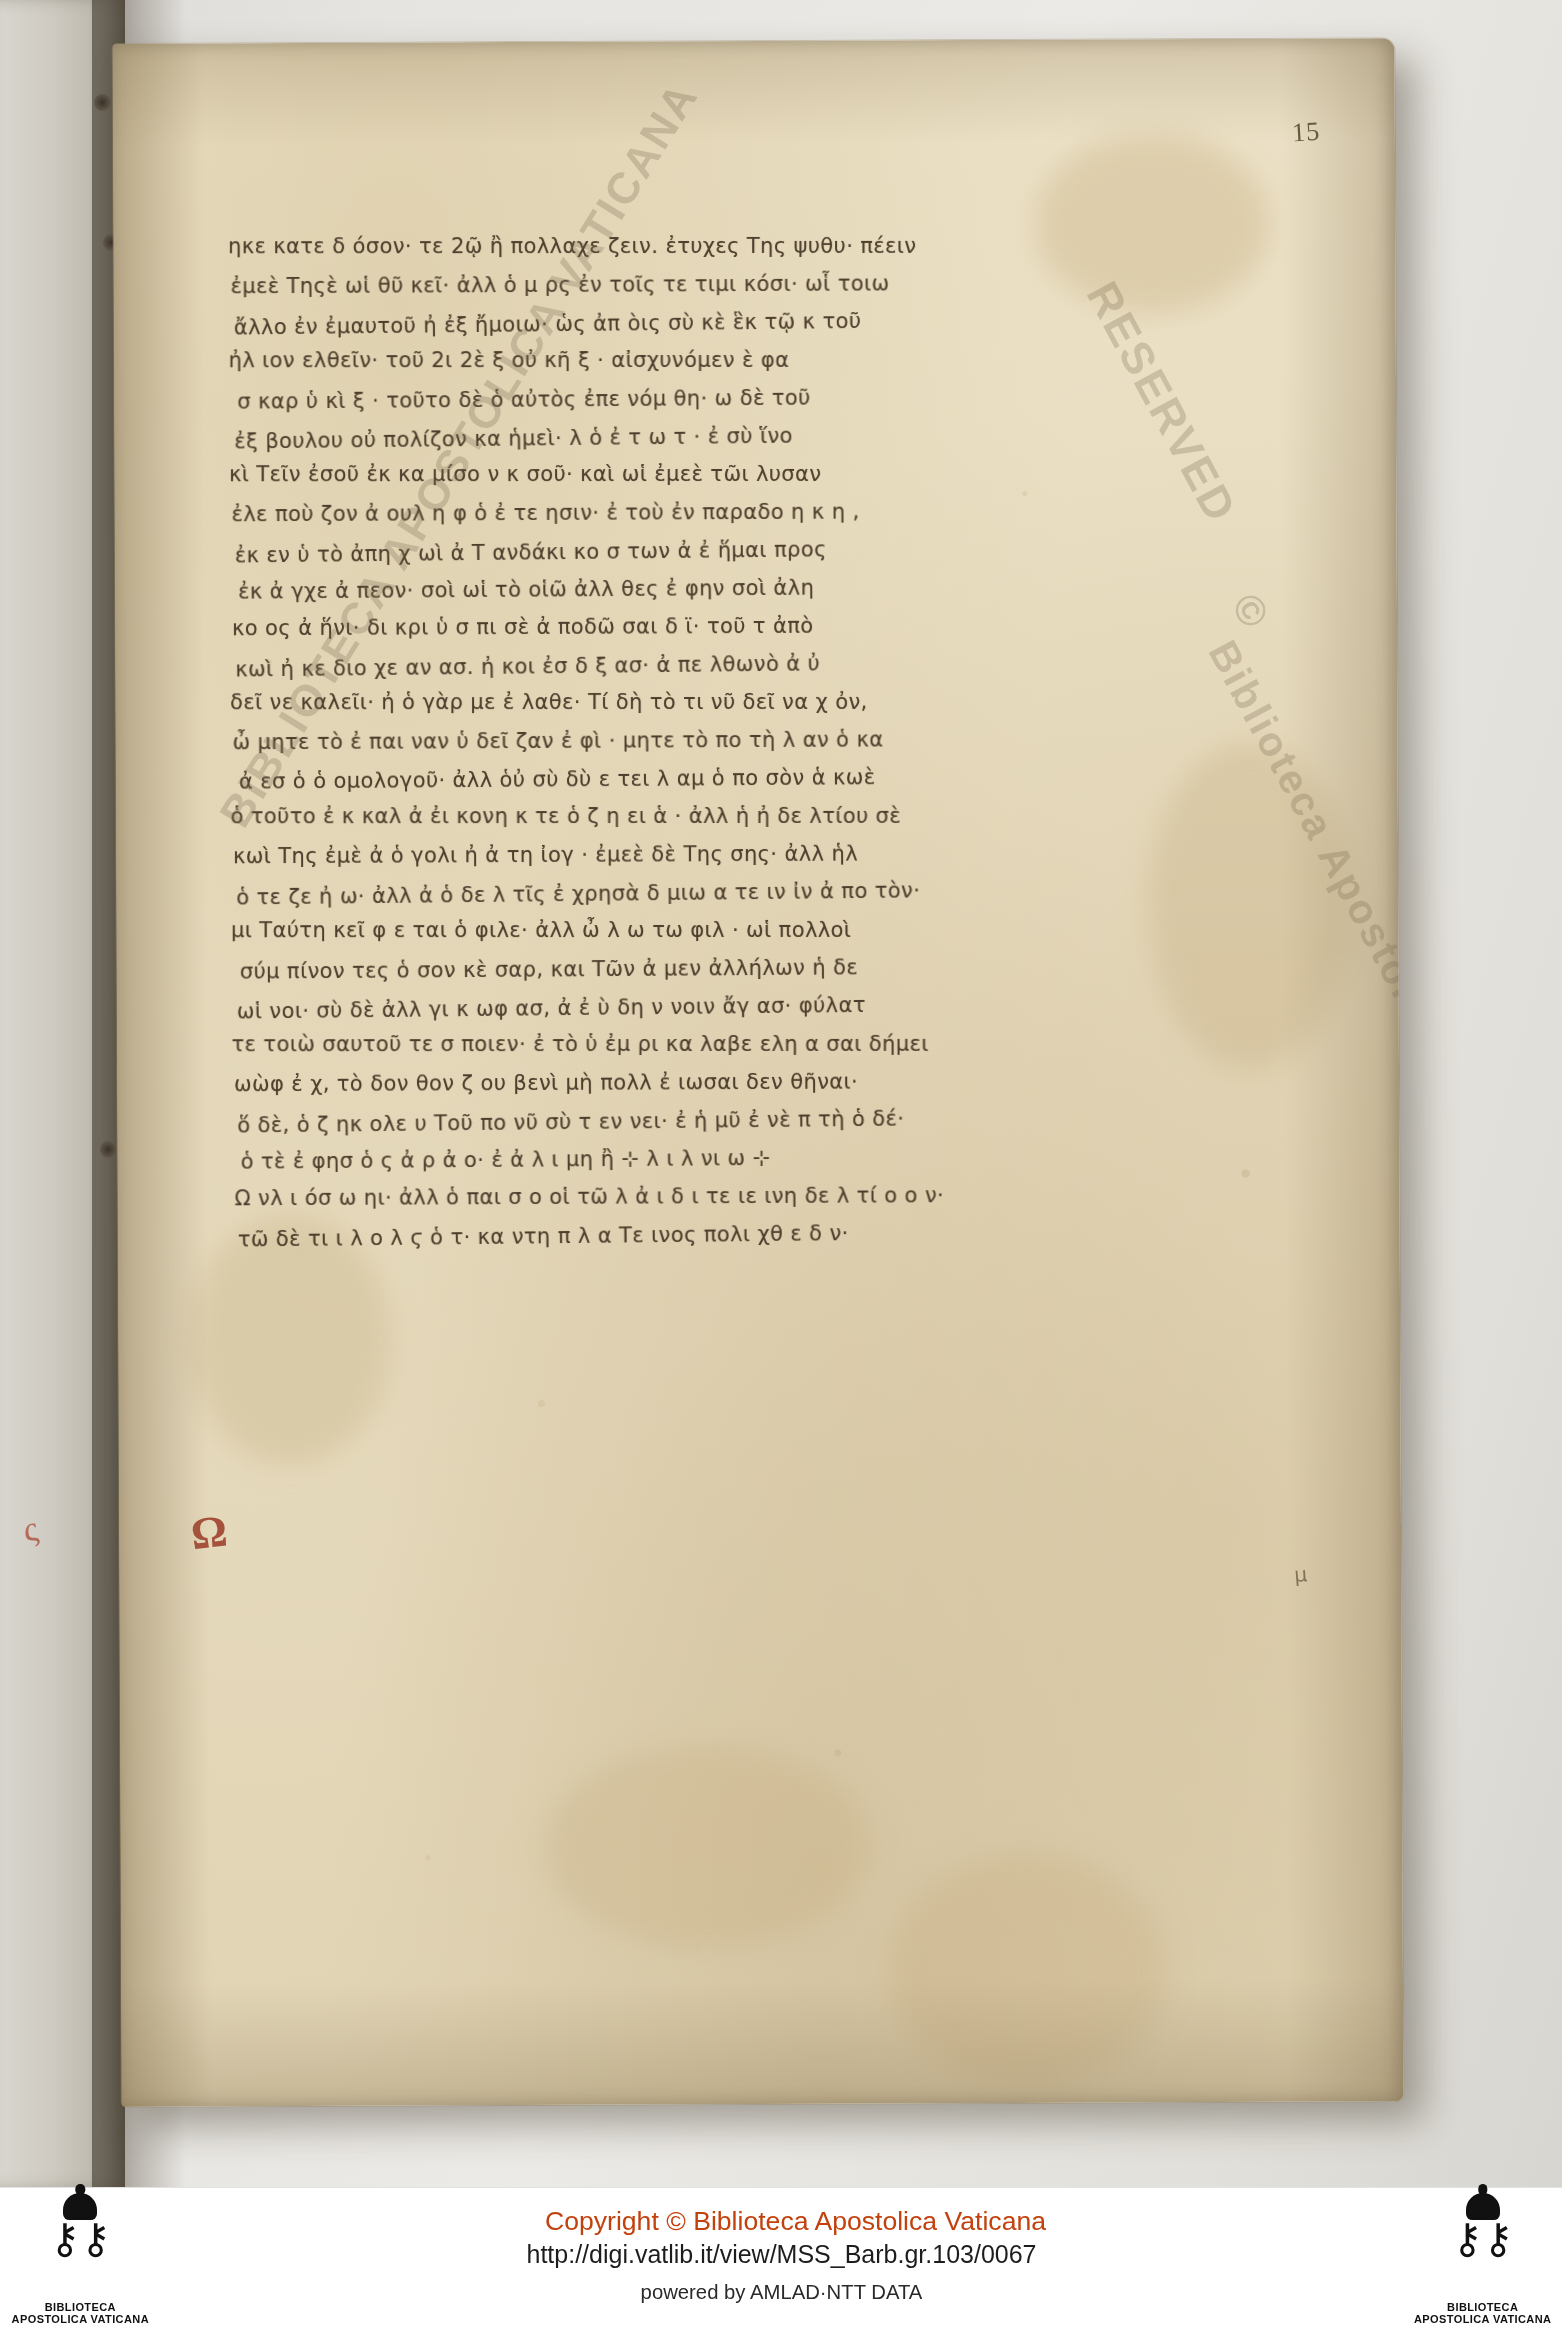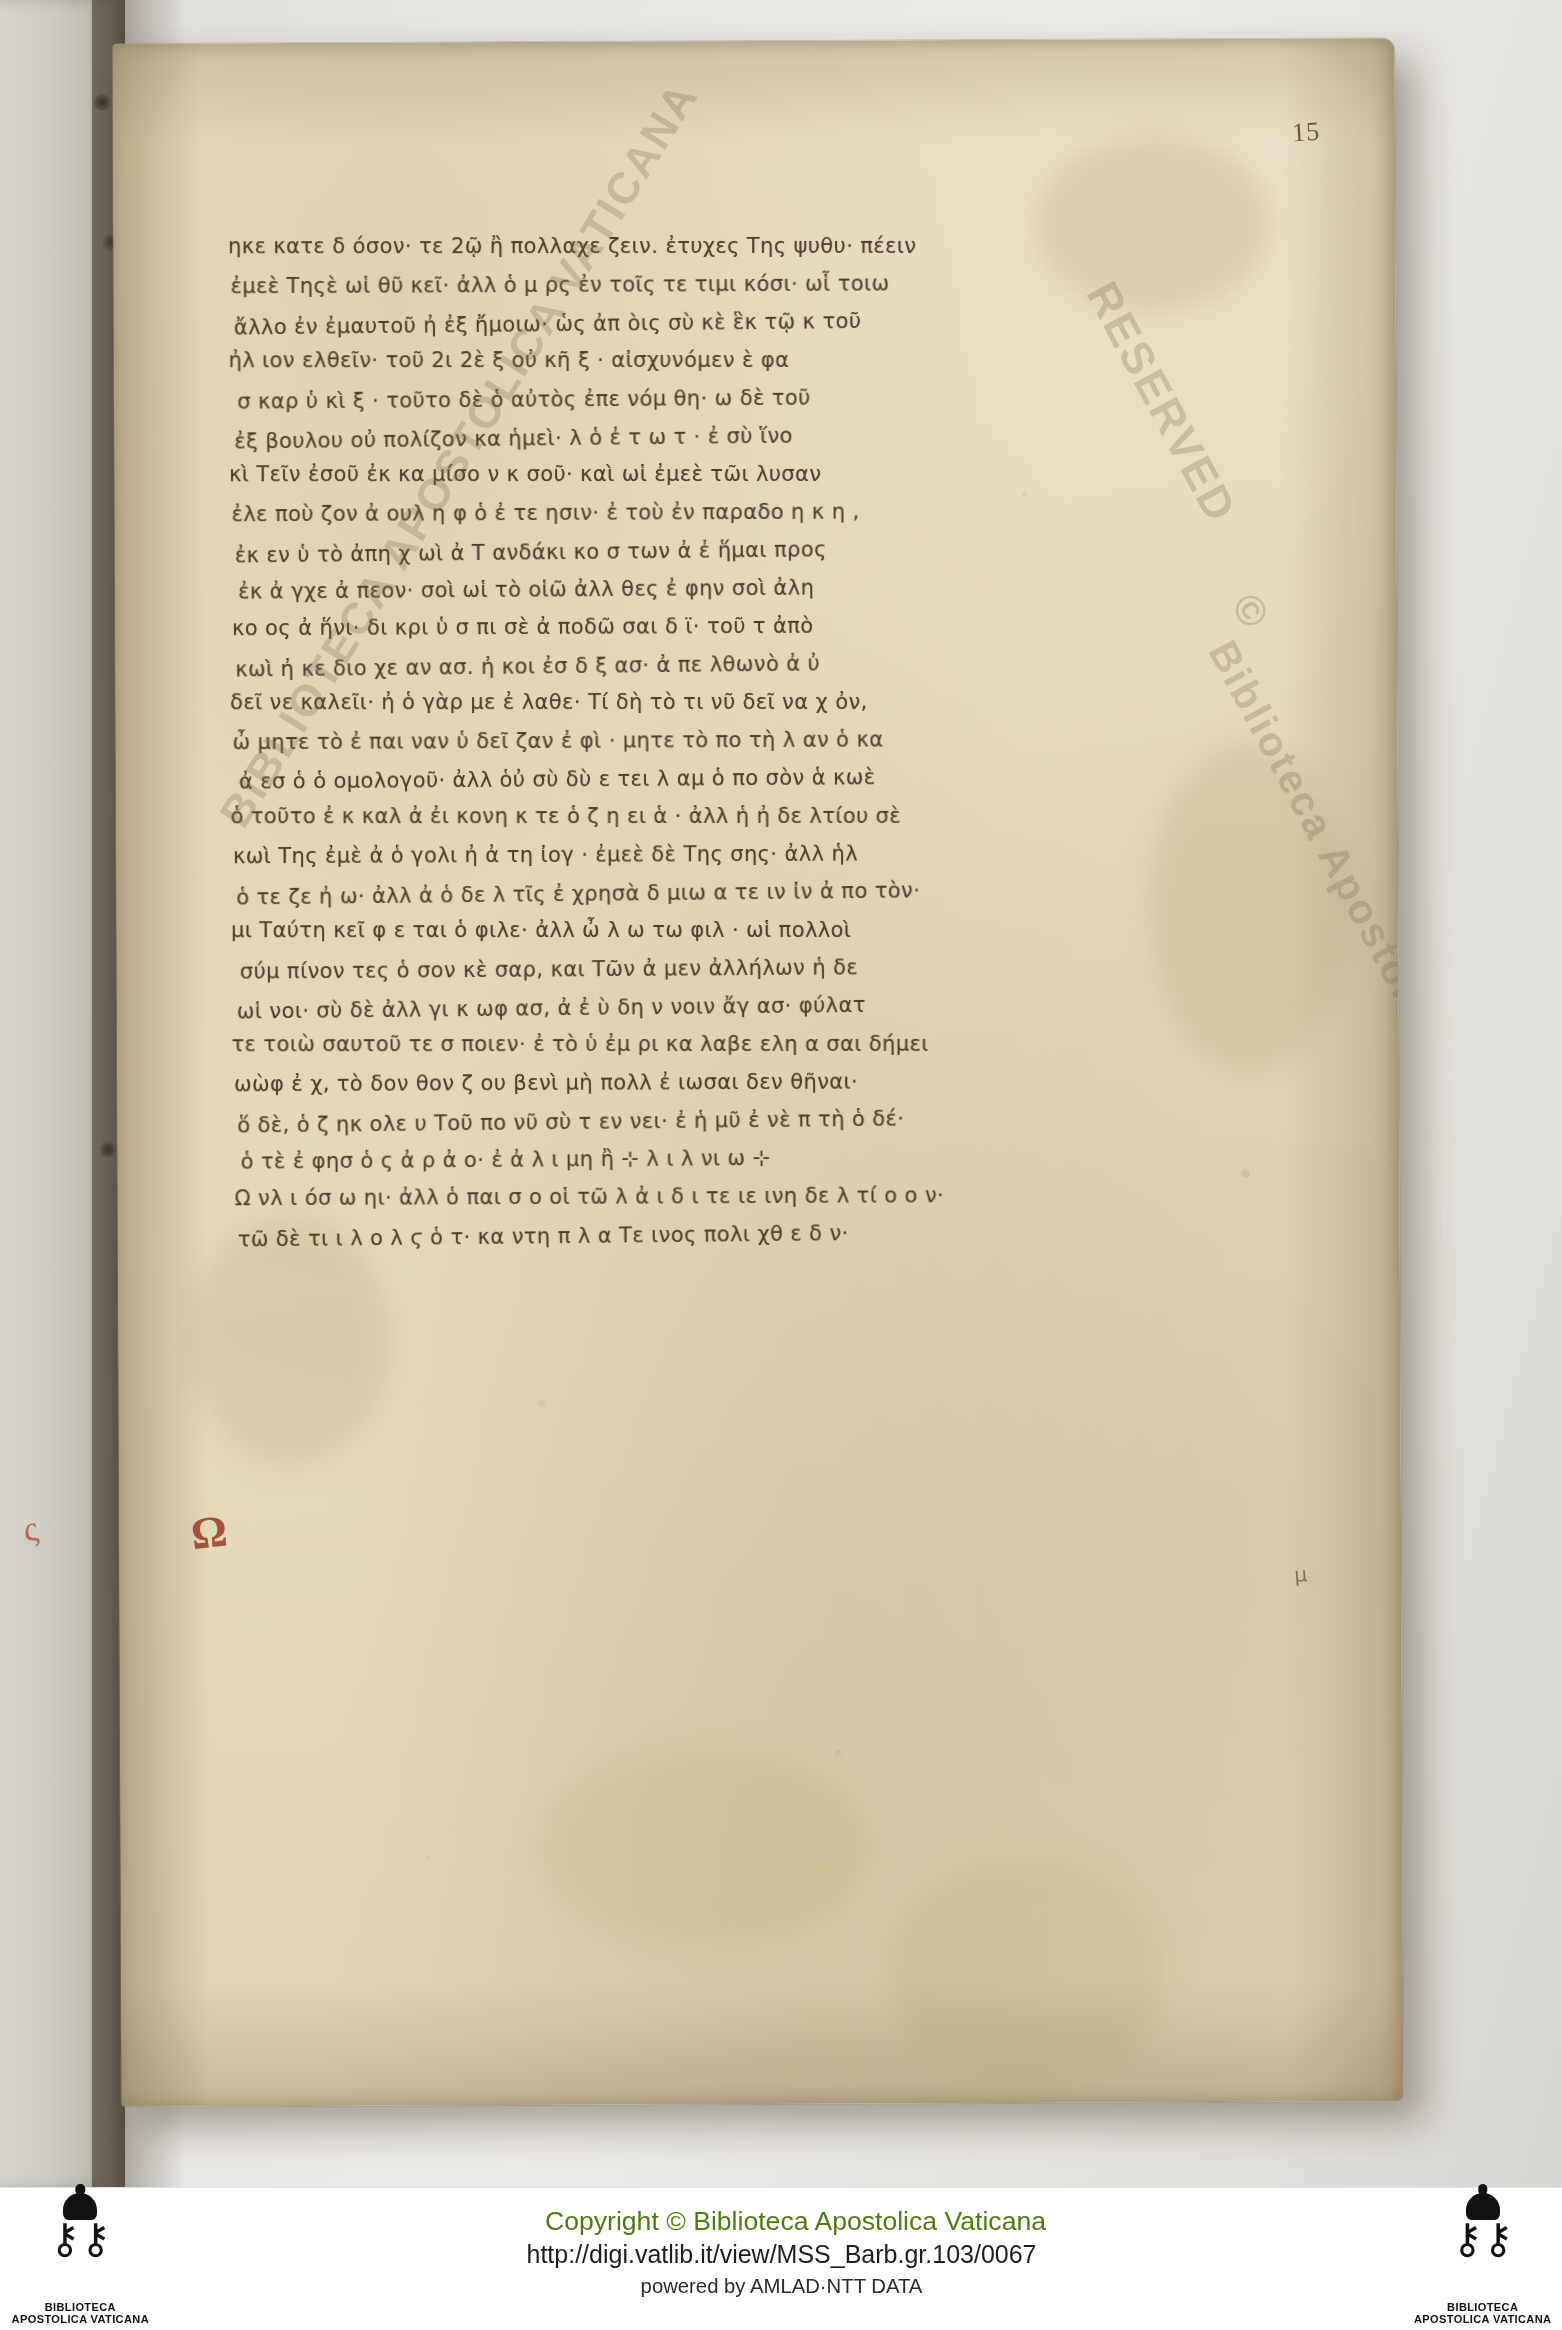--- a/index.html
+++ b/index.html
@@ -238,36 +238,36 @@
   }
   .footer-text {
     position: absolute;
     left: 0; right: 0;
     top: 17px;
     text-align: center;
   }
   .footer-line-1 {
     font-family: "Liberation Sans", sans-serif;
     font-size: 26.6px;
-    color: #4d7c0f;
+    color: #c2410c;
     line-height: 1.25;
     padding-left: 28px;
   }
   .footer-line-2 {
     font-family: "Liberation Sans", sans-serif;
     font-size: 25px;
     color: #1d1d1d;
     line-height: 1.35;
   }
   .footer-line-3 {
     font-family: "Liberation Sans", sans-serif;
     font-size: 20.3px;
     color: #2a2a2a;
     line-height: 1.4;
-    margin-top: 0;
+    margin-top: 6px;
   }
 
   .bav-logo {
     position: absolute;
     bottom: 3.1px;
     width: 148px;
     height: 137px;
     text-align: center;
   }
   .bav-logo.left  { left: 6.3px; }

